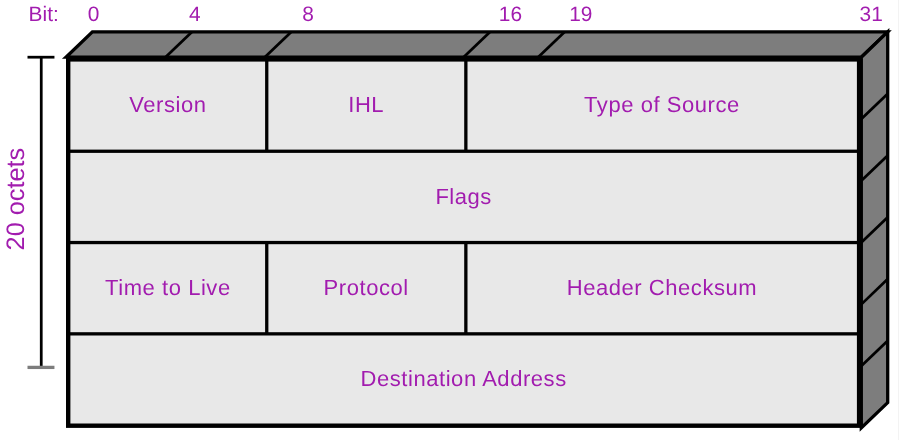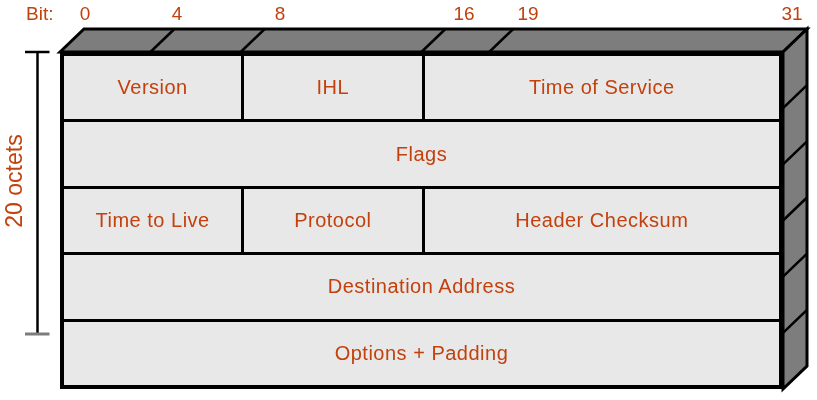--- a/index.html
+++ b/index.html
@@ -8,21 +8,21 @@
     --line:#000000;
     --background:#ffffff;
   }
   html,body{margin:0;padding:0;background:var(--background);}
   .canvas{
     position:relative;
     width:817px;height:400px;
     background:var(--background);
     overflow:hidden;
     font-family:"Liberation Sans","DejaVu Sans",sans-serif;
-    color:#c2410c;
+    color:#a21caf;
   }
   svg.shapes{position:absolute;left:0;top:0;}
   .face{fill:var(--face-3d);stroke:var(--line);stroke-width:3;stroke-linejoin:miter;}
   .divider{stroke:var(--line);stroke-width:2.5;}
   .bracket{stroke:var(--line);stroke-width:2.5;}
   .bracket-gray{stroke:var(--face-3d);stroke-width:3;}
 
   .bit-axis-label{
     position:absolute;left:26px;top:3px;
     font-size:19px;line-height:22px;white-space:nowrap;
@@ -89,31 +89,28 @@
   <span class="tick" style="left:464px">16</span>
   <span class="tick" style="left:528px">19</span>
   <span class="tick" style="left:792px">31</span>
 
   <div class="side-label">20 octets</div>
 
   <div class="grid">
     <div class="row">
       <div class="cell" style="flex-grow:4">Version</div>
       <div class="cell" style="flex-grow:4">IHL</div>
-      <div class="cell" style="flex-grow:8">Time of Service</div>
+      <div class="cell" style="flex-grow:8">Type of Source</div>
     </div>
     <div class="row">
       <div class="cell" style="flex-grow:3">Flags</div>
     </div>
     <div class="row">
       <div class="cell" style="flex-grow:8">Time to Live</div>
       <div class="cell" style="flex-grow:8">Protocol</div>
       <div class="cell" style="flex-grow:16">Header Checksum</div>
     </div>
     <div class="row">
       <div class="cell" style="flex-grow:32">Destination Address</div>
     </div>
-    <div class="row">
-      <div class="cell" style="flex-grow:32">Options + Padding</div>
-    </div>
   </div>
 
 </div>
 
 </body></html>

